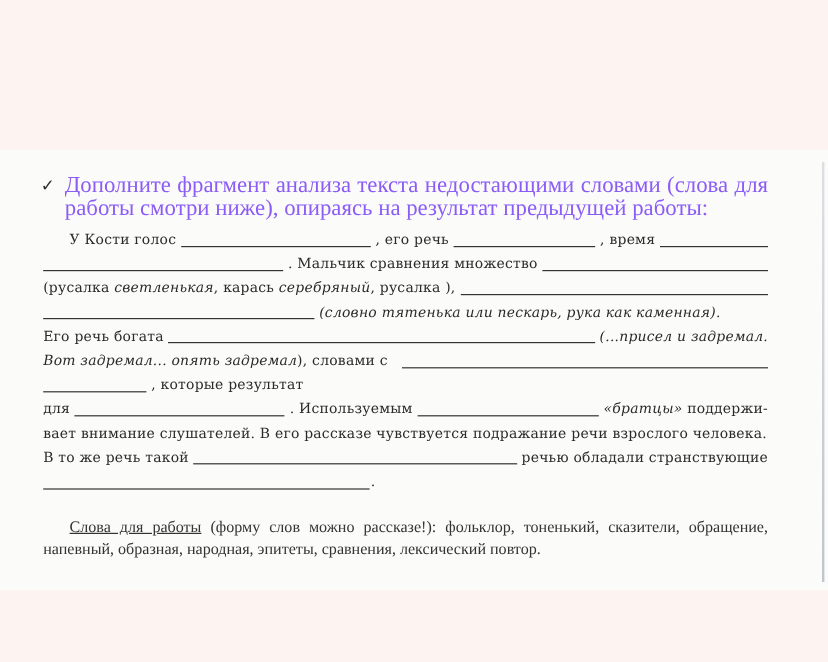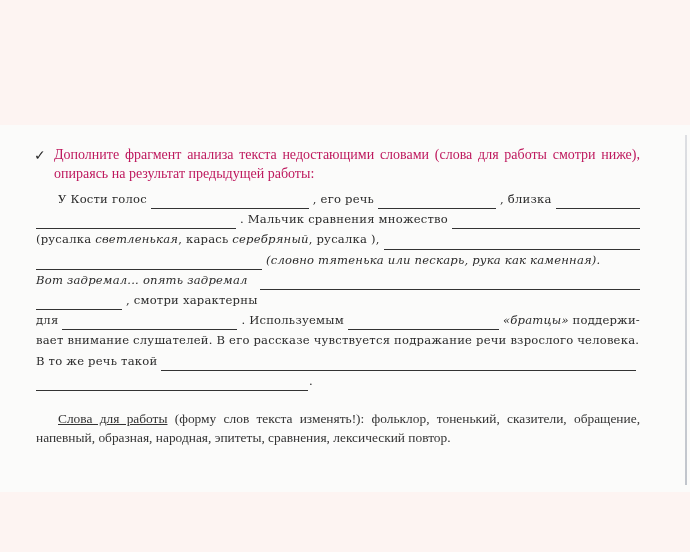--- a/index.html
+++ b/index.html
@@ -20,28 +20,28 @@
       background: linear-gradient(#c9ccd3, #9aa1ad);
       opacity: 0.6;
     }
     .content {
       position: absolute; left: 36px; top: 20px; width: 604px;
       font-size: 12.4px; line-height: 20.7px;
       text-align: justify;
     }
     .task { display: flex; align-items: flex-start; }
     .check { width: 20px; flex: none; font-size: 14px; margin-left: -2px; }
-    .task-text { flex: 1; font-family: "Liberation Serif", serif; font-size: 14px; line-height: 19px; color: #be185d; }
+    .task-text { flex: 1; font-family: "Liberation Serif", serif; font-size: 19px; line-height: 19px; color: #8b5cf6; }
     .para {
       margin-top: 6px;
       font-family: "DejaVu Serif", serif;
       font-size: 11.6px; letter-spacing: 0.2px;
       line-height: 20.2px;
     }
-    .line { display: flex; align-items: flex-end; white-space: nowrap; }
+    .line { display: flex; align-items: center; white-space: nowrap; }
     .line.indent { padding-left: 22px; }
     .blank {
       display: inline-block; border-bottom: 1px solid #333;
       height: 12px; vertical-align: baseline; margin: 0 4px;
     }
     .grow { flex: 1; }
     i { }
     .words {
       margin-top: 18px;
       font-family: "Liberation Serif", serif; font-size: 13.4px; line-height: 19px;
@@ -60,21 +60,21 @@
       <span class="check">✓</span>
       <span class="task-text">Дополните фрагмент анализа текста недостающими словами (слова для работы смотри ниже), опираясь на результат предыдущей работы:</span>
     </div>
 
     <div class="para">
       <div class="line indent">
         <span>У Кости голос</span>
         <span class="blank" style="width:158px"></span>
         <span>, его речь</span>
         <span class="blank" style="width:118px"></span>
-        <span>, близка</span>
+        <span>, время</span>
         <span class="blank grow" style="margin-right:0"></span>
       </div>
       <div class="line">
         <span class="blank" style="width:200px;margin-left:0"></span>
         <span>. Мальчик сравнения множество</span>
         <span class="blank grow" style="margin-right:0"></span>
       </div>
       <div class="line">
         <span>(русалка</span>&nbsp;
         <i>светленькая</i>
@@ -82,46 +82,53 @@
         <i>серебряный</i>
         <span>, русалка</span>&nbsp;
         <span>),</span>
         <span class="blank grow" style="margin-right:0"></span>
       </div>
       <div class="line">
         <span class="blank" style="width:226px;margin-left:0"></span>
         <i>(словно тятенька или пескарь, рука как каменная).</i>
       </div>
       <div class="line">
+        <span>Его речь богата</span>
+        <span class="blank grow"></span>
+        <i>(...присел и задремал.</i>
+      </div>
+      <div class="line">
         <i>Вот задремал... опять задремал</i>
+        <span>), словами с</span>
         <span class="blank grow" style="margin-left:12px;margin-right:0"></span>
       </div>
       <div class="line">
         <span class="blank" style="width:86px;margin-left:0"></span>
-        <span>, смотри характерны</span>
+        <span>, которые результат</span>
       </div>
       <div class="line">
         <span>для</span>
         <span class="blank" style="width:175px"></span>
         <span>. Используемым</span>
         <span class="blank grow"></span>
         <i>«братцы»</i>&nbsp;
         <span>поддержи-</span>
       </div>
       <div class="line">
         <span>вает внимание слушателей. В его рассказе чувствуется подражание речи взрослого человека.</span>
       </div>
       <div class="line">
         <span>В то же речь такой</span>
         <span class="blank grow"></span>
+        <span>речью обладали странствующие</span>
       </div>
       <div class="line">
         <span class="blank" style="width:272px;margin-left:0;margin-right:1px"></span>
         <span>.</span>
       </div>
     </div>
 
     <div class="words">
-      <u>Слова для работы</u><span> (форму слов текста изменять!): </span><span>фольклор, тоненький, сказители, обращение, напевный, образная, народная, эпитеты, сравнения, лексический повтор.</span>
+      <u>Слова для работы</u><span> (форму слов можно рассказе!): </span><span>фольклор, тоненький, сказители, обращение, напевный, образная, народная, эпитеты, сравнения, лексический повтор.</span>
     </div>
 
   </div>
 </div>
 
 </body></html>

